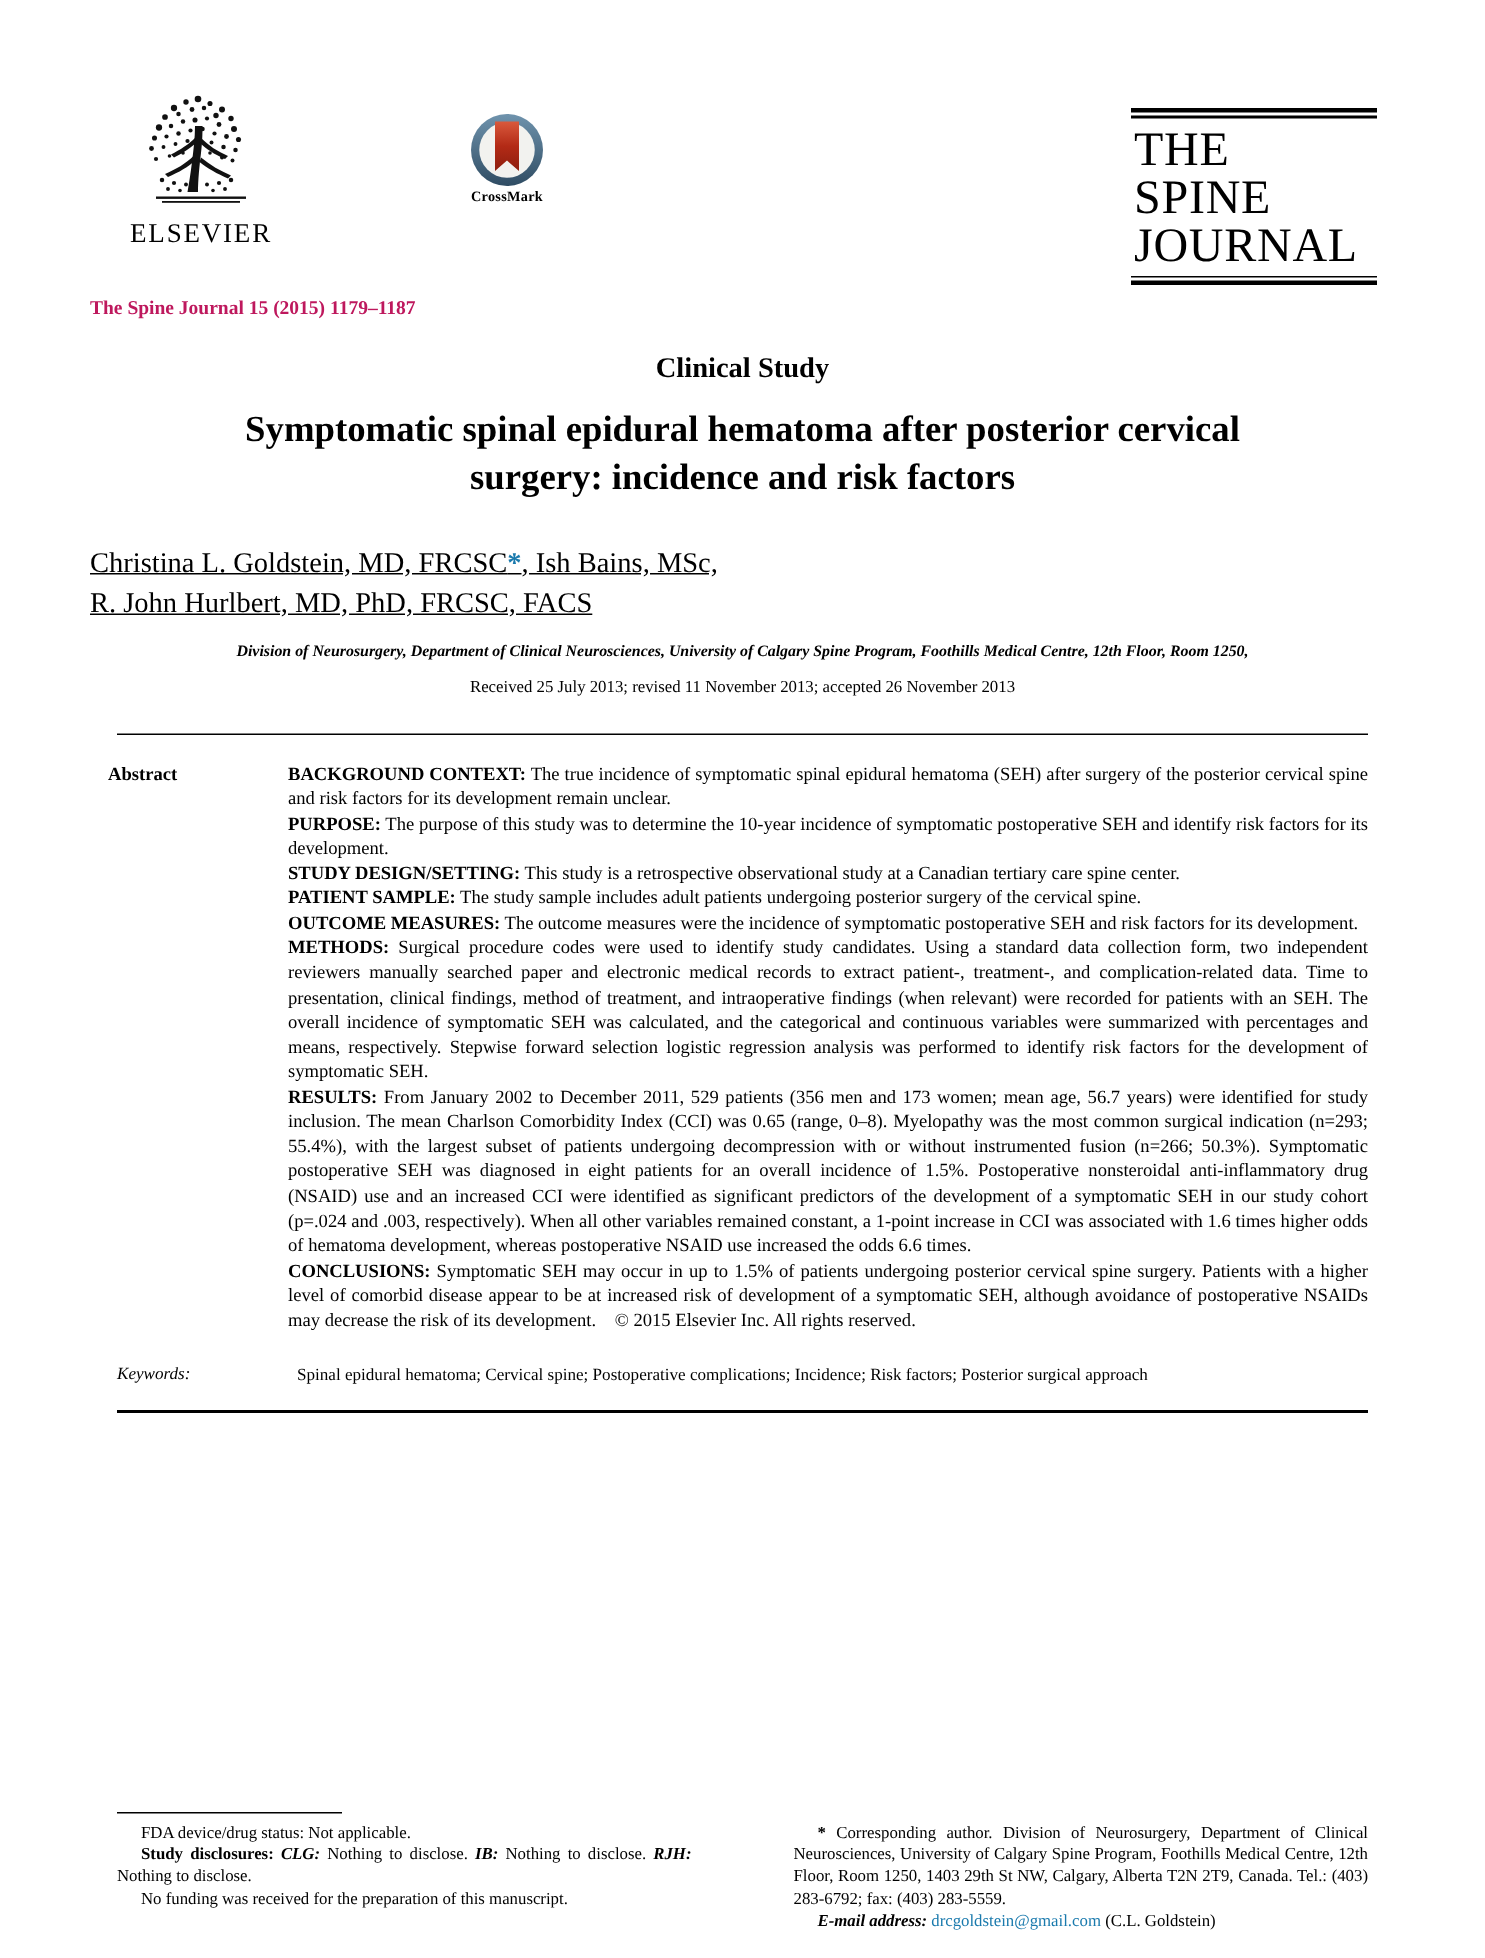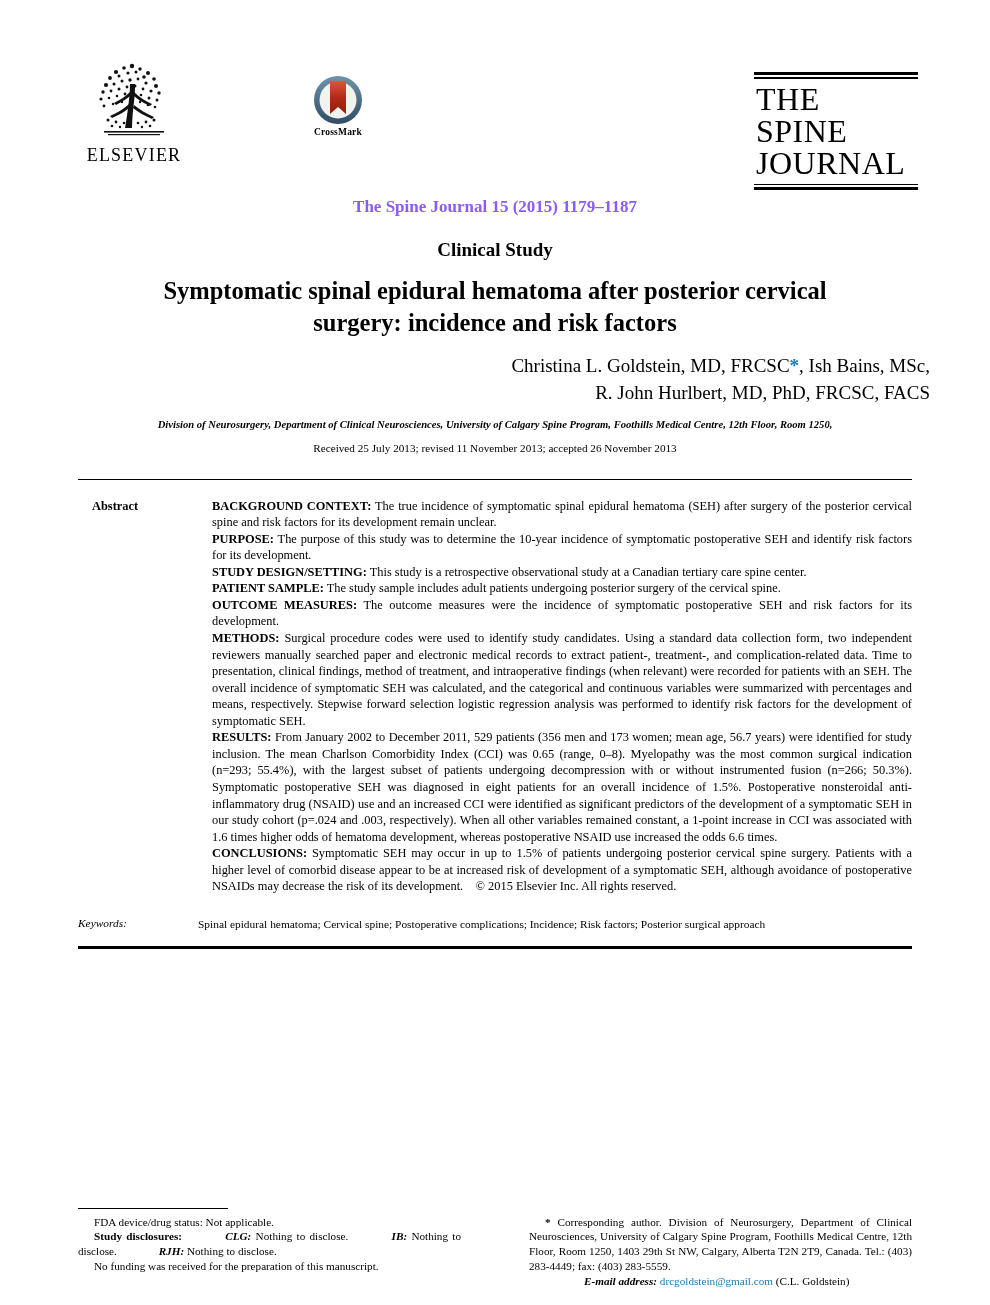--- a/index.html
+++ b/index.html
@@ -79,50 +79,51 @@
     font-family: "Liberation Serif", serif;
     font-size: 32px;
     line-height: 1.0;
     letter-spacing: 0.5px;
     text-align: left;
     padding: 4px 0 5px 2px;
   }
 
   
   .citation {
-    text-align: center;
-    color: #8b5cf6;
-    font-family: "Liberation Serif", serif;
-    font-weight: bold;
-    font-size: 17px;
+    text-align: left;
+    color: #be185d;
+    font-family: "Liberation Serif", serif;
+    font-weight: bold;
+    font-size: 13px;
     margin-top: 4px;
   }
   .section-label {
     text-align: center;
     font-family: "Liberation Serif", serif;
     font-weight: bold;
     font-size: 19px;
     margin-top: 22px;
   }
 
   
   .title {
     text-align: center;
     font-family: "Liberation Serif", serif;
     font-size: 24.5px;
     line-height: 1.3;
     margin: 14px 90px 0 90px;
     font-weight: bold;
   }
   .authors {
-    text-align: right;
+    text-align: left;
     font-family: "Liberation Serif", serif;
     font-size: 19px;
     line-height: 1.42;
-    margin-top: 14px;
+    margin-top: 28px;
+    text-decoration: underline;
   }
   .astk { color: #1a7aad; font-weight: bold; }
 
   .affiliation {
     text-align: center;
     font-family: "Liberation Serif", serif;
     font-style: italic;
     font-weight: bold;
     font-size: 10.6px;
     line-height: 1.42;
@@ -143,21 +144,21 @@
   }
   .rule-thick {
     height: 2.5px;
     background: #000;
     margin: 14px 18px 0 18px;
   }
 
   
   .abstract-wrap {
     display: flex;
-    margin: 18px 18px 0 32px;
+    margin: 18px 18px 0 12px;
   }
   .abstract-label {
     width: 120px;
     flex: 0 0 120px;
     font-family: "Liberation Serif", serif;
     font-weight: bold;
     font-size: 12.4px;
     padding-top: 1px;
   }
   .abstract-body {
@@ -207,21 +208,21 @@
     gap: 68px;
   }
   .fn-col {
     flex: 1 1 0;
     font-family: "Liberation Serif", serif;
     font-size: 11.2px;
     line-height: 1.33;
     text-align: justify;
   }
   .fn-col p { margin: 0; text-indent: 16px; }
-  .bi { font-weight: bold; font-style: italic; margin-left: 39px; }
+  .bi { font-weight: bold; font-style: italic; }
   .bb { font-weight: bold; }
   .link { color: #1a7aad; }
 </style>
 </head>
 <body>
 
 <div class="page">
 
   <div class="logo-bar">
 
@@ -367,19 +368,19 @@
 
   <div class="footnotes">
     <div class="fn-rule"></div>
     <div class="fn-cols">
       <div class="fn-col">
         <p>FDA device/drug status: Not applicable.</p>
         <p><span class="bb">Study disclosures: </span><span class="bi">CLG:</span><span> Nothing to disclose. </span><span class="bi">IB:</span><span> Nothing to disclose. </span><span class="bi">RJH:</span><span> Nothing to disclose.</span></p>
         <p>No funding was received for the preparation of this manuscript.</p>
       </div>
       <div class="fn-col">
-        <p><span class="bb">*</span><span> Corresponding author. Division of Neurosurgery, Department of Clinical Neurosciences, University of Calgary Spine Program, Foothills Medical Centre, 12th Floor, Room 1250, 1403 29th St NW, Calgary, Alberta T2N 2T9, Canada. Tel.: (403) 283-4449; fax: (403) 283-5559.</span></p>
+        <p><span class="bb">*</span><span> Corresponding author. Division of Neurosurgery, Department of Clinical Neurosciences, University of Calgary Spine Program, Foothills Medical Centre, 12th Floor, Room 1250, 1403 29th St NW, Calgary, Alberta T2N 2T9, Canada. Tel.: (403) 283-6792; fax: (403) 283-5559.</span></p>
         <p><span class="bi">E-mail address:</span><span class="link"> drcgoldstein@gmail.com</span><span> (C.L. Goldstein)</span></p>
       </div>
     </div>
   </div>
 
 </div>
 
 </body></html>

